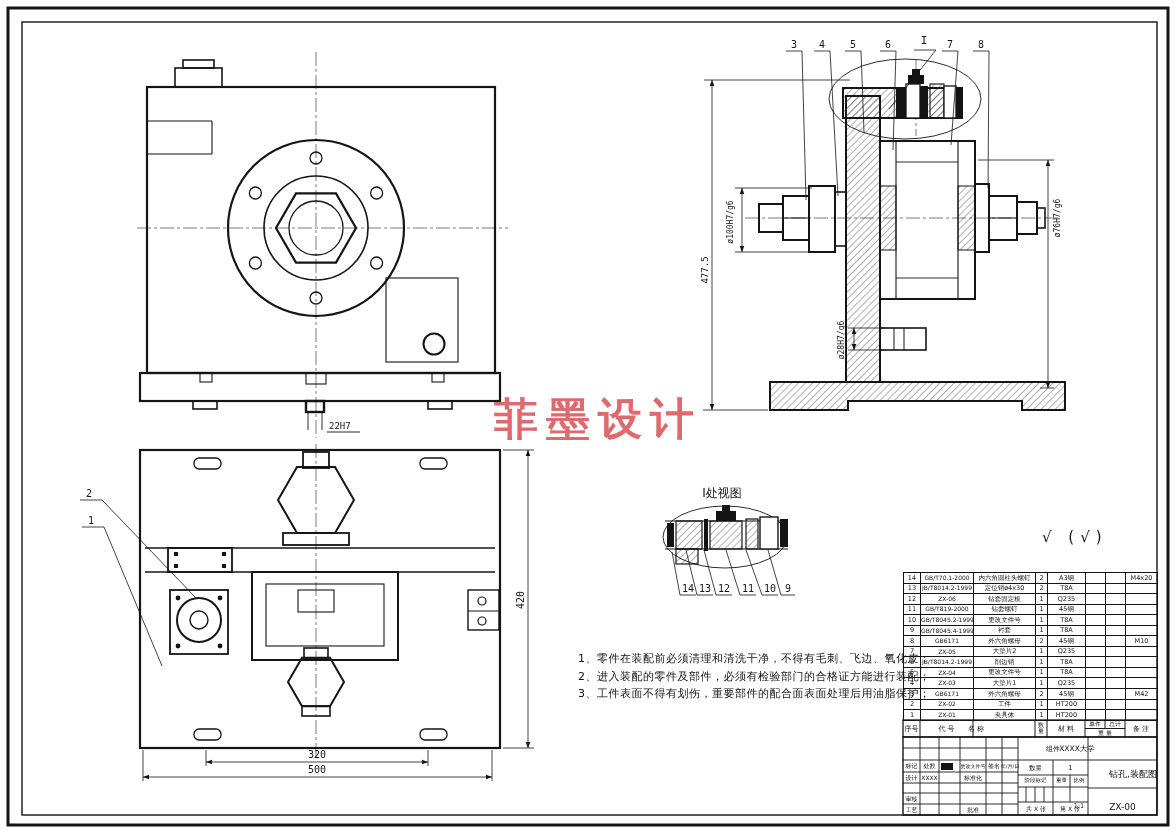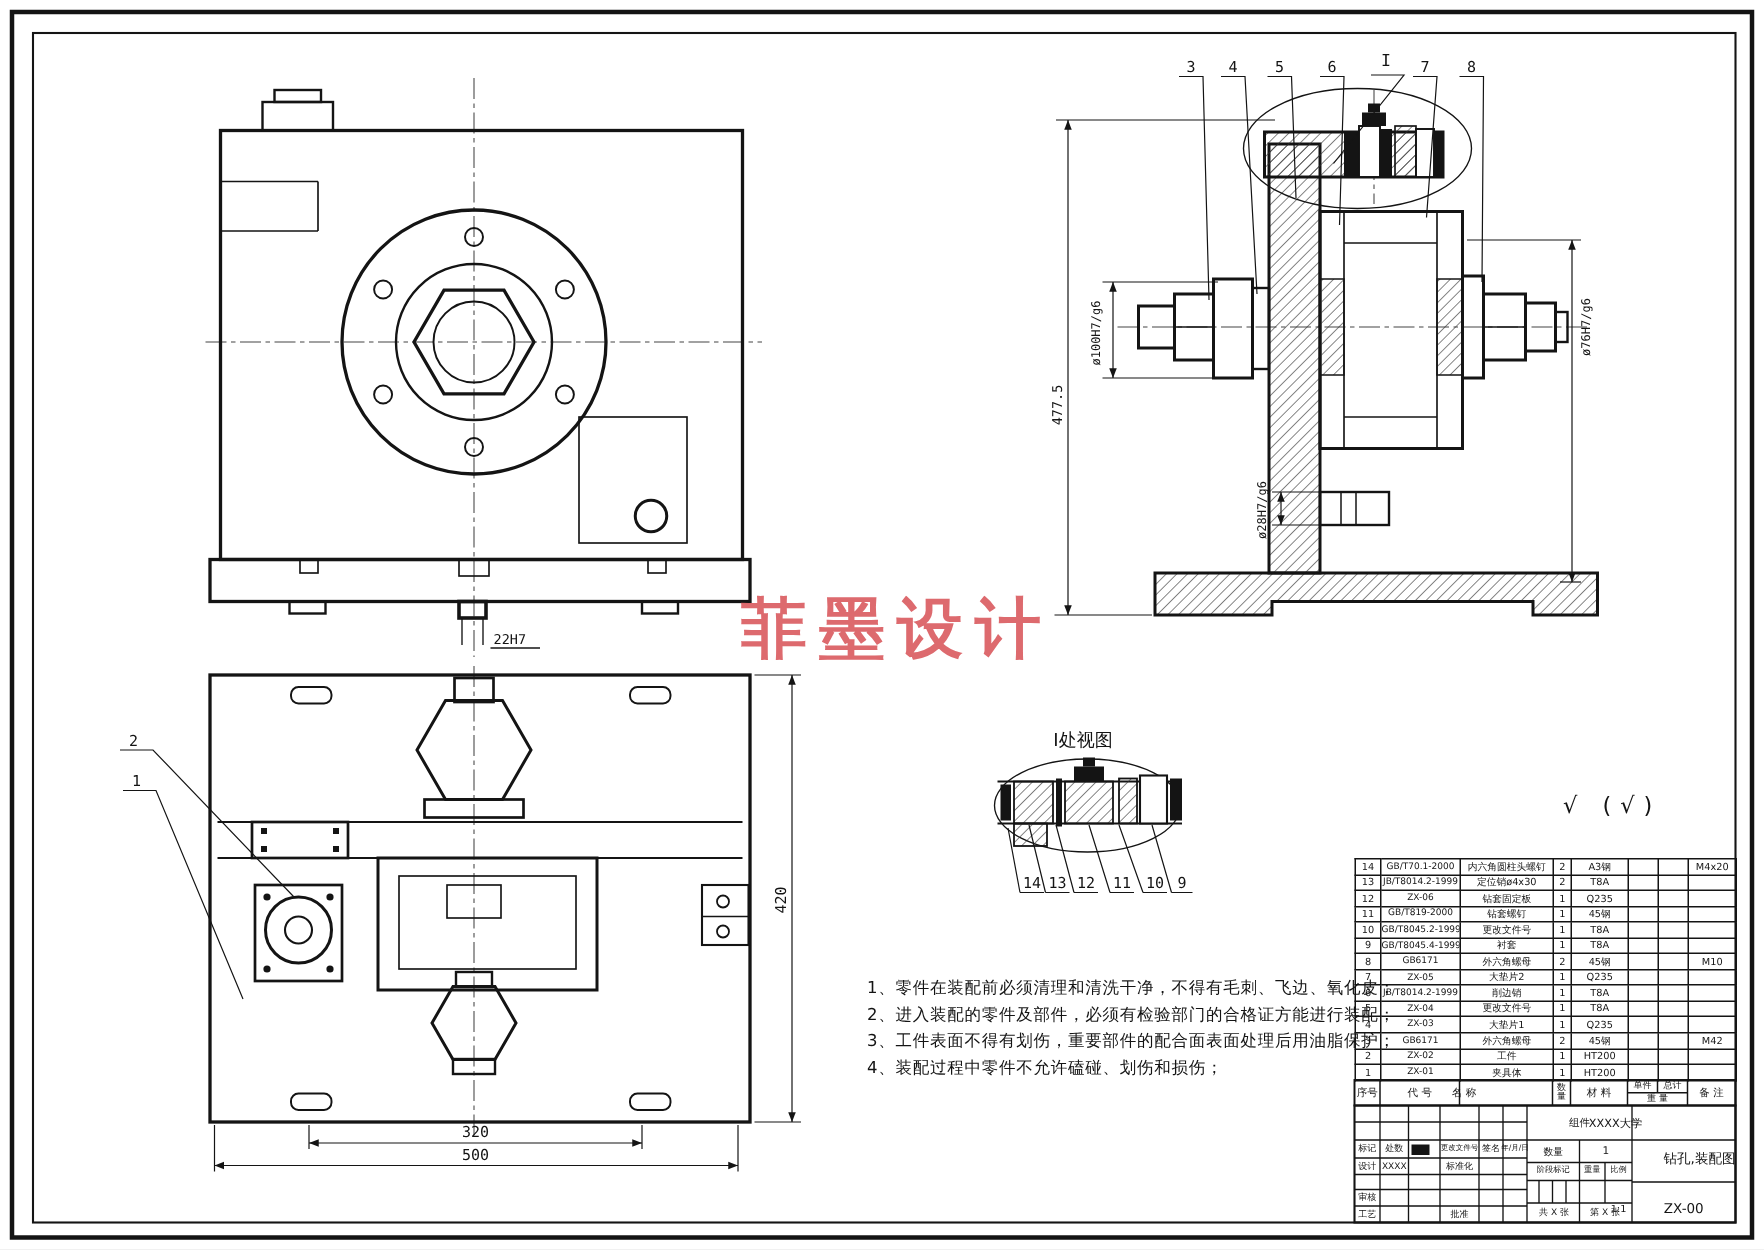--- a/index.html
+++ b/index.html
@@ -257,21 +257,20 @@
 <div class="watermark" style="color:#d9565b">菲墨设计</div>
 
 <div class="surface-note">√ (√)</div>
 
 <div class="techreq">
   <div>
 
   <div class="tr-item">1、零件在装配前必须清理和清洗干净，不得有毛刺、飞边、氧化皮；</div>
         <div class="tr-item">2、进入装配的零件及部件，必须有检验部门的合格证方能进行装配；</div>
         <div class="tr-item">3、工件表面不得有划伤，重要部件的配合面表面处理后用油脂保护；</div>
-        <div class="tr-item">4、装配过程中零件不允许磕碰、划伤和损伤；</div>
       </div>
 </div>
 
 <table class="bom">
   <colgroup>
     <col style="width:17px">
         <col style="width:53px">
         <col style="width:62px">
         <col style="width:12px">
     <col style="width:38px">

